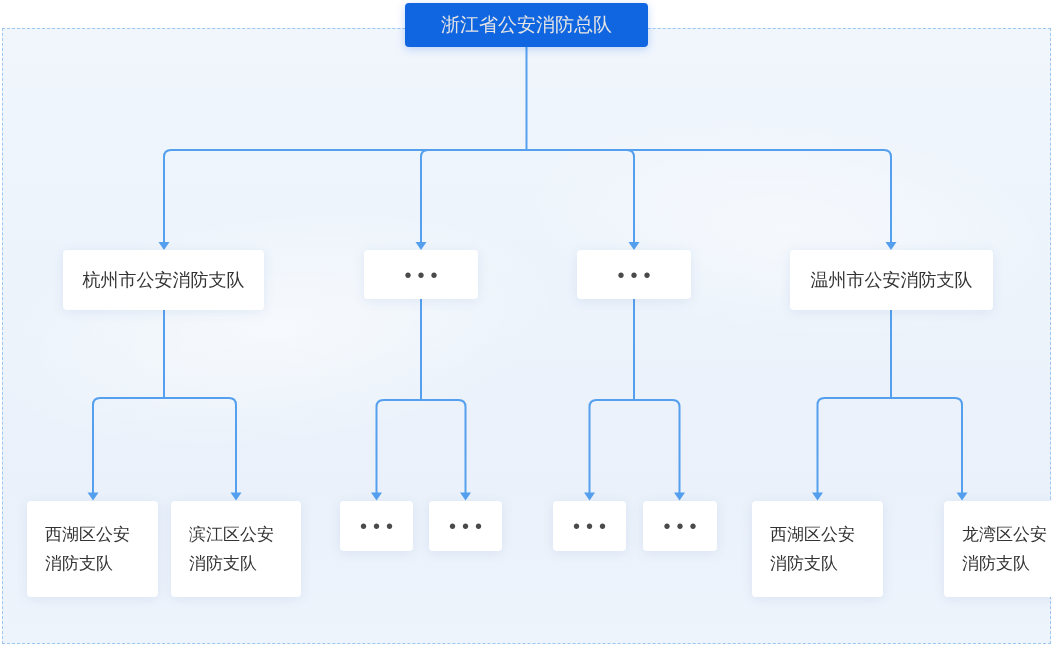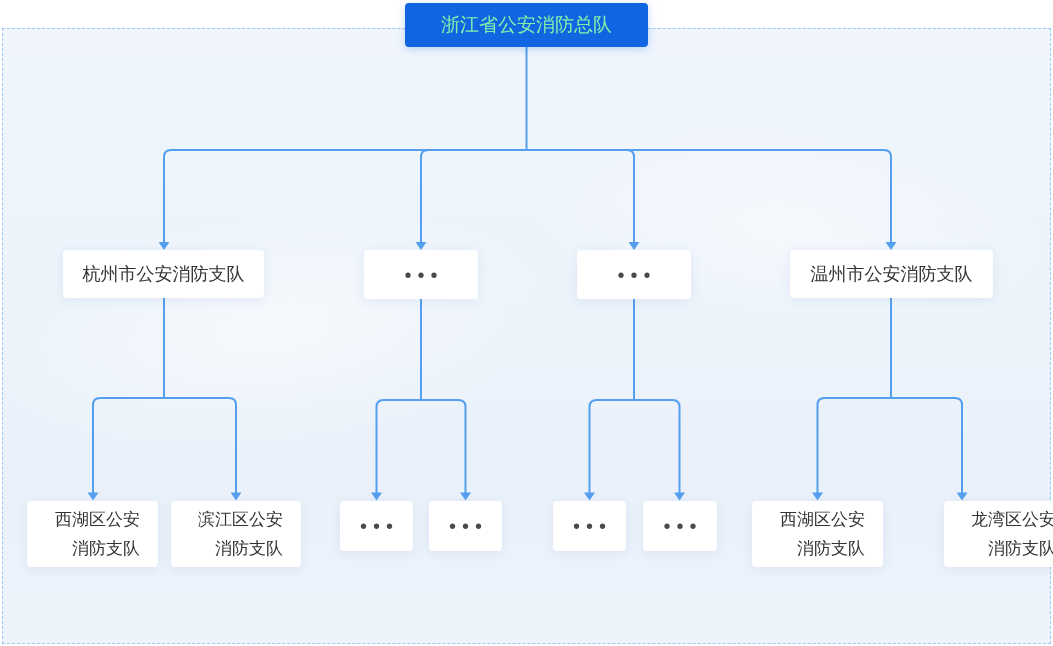--- a/index.html
+++ b/index.html
@@ -70,45 +70,44 @@
     z-index: 2;
     box-sizing: border-box;
     cursor: default;
   }
   .node-root {
     left: 405px;
     top: 3px;
     width: 243px;
     height: 44px;
     background: #1065e0;
-    color: #86efac;
+    color: #e5e5e5;
     font-size: 19px;
     display: flex;
     align-items: center;
     justify-content: center;
     z-index: 3;
     box-shadow: 0 2px 8px rgba(16, 101, 224, 0.25);
   }
   .node-l2 {
-    height: 48px;
+    height: 60px;
     font-size: 18px;
     display: flex;
     align-items: center;
     justify-content: center;
   }
   .node-l3 {
     top: 501px;
-    height: 66px;
+    height: 96px;
     font-size: 17px;
     line-height: 29px;
     padding: 8px 18px;
     display: flex;
     flex-direction: column;
     justify-content: center;
-    text-align: right;
   }
   .node-ellipsis {
     display: flex;
     align-items: center;
     justify-content: center;
   }
   .dots {
     color: #4a4a4a;
     font-size: 20px;
     letter-spacing: 6px;

